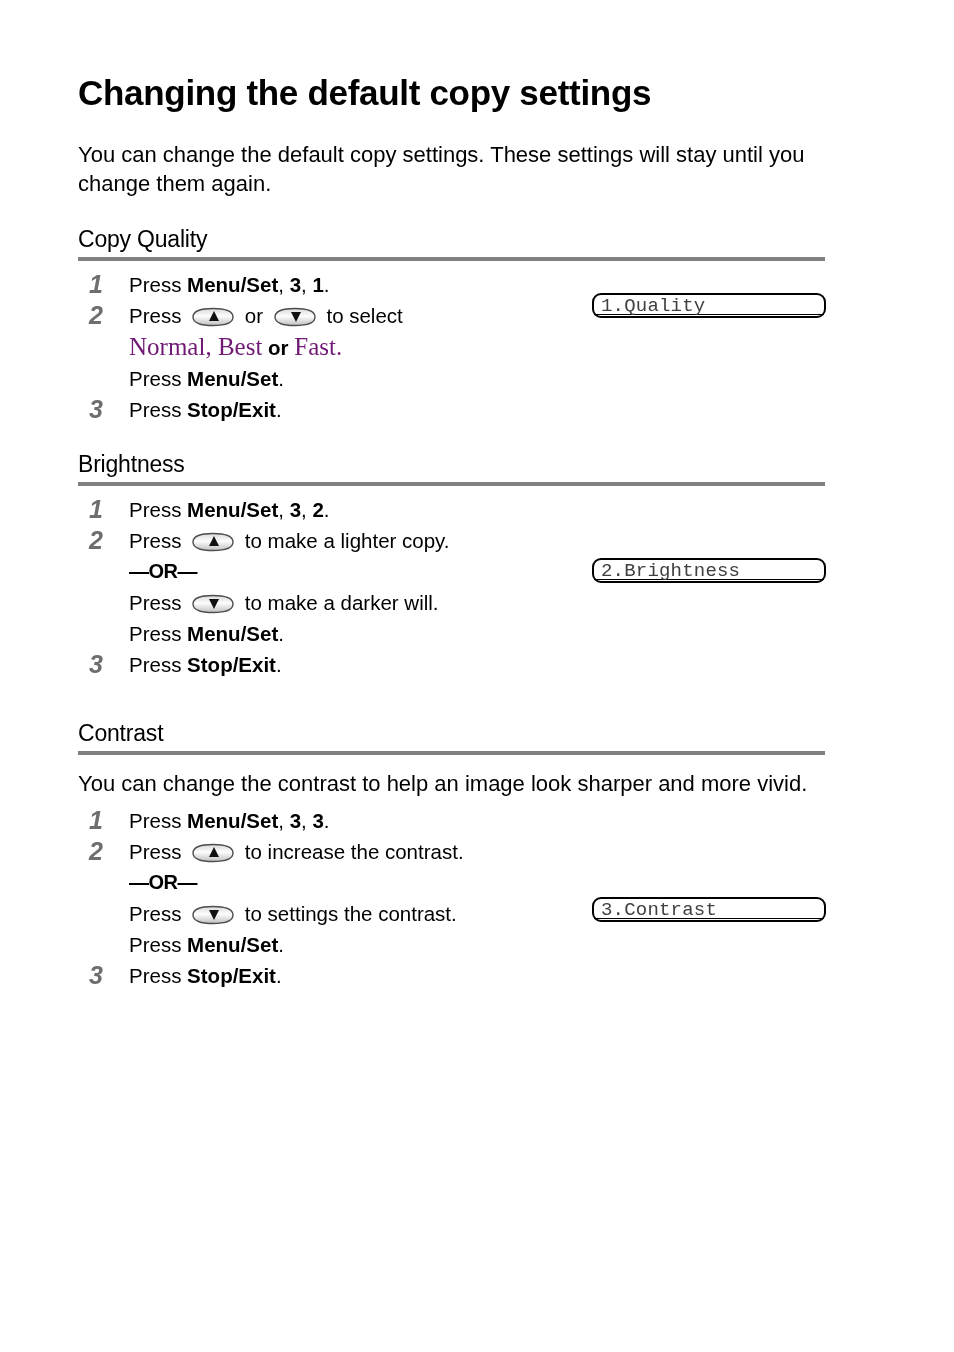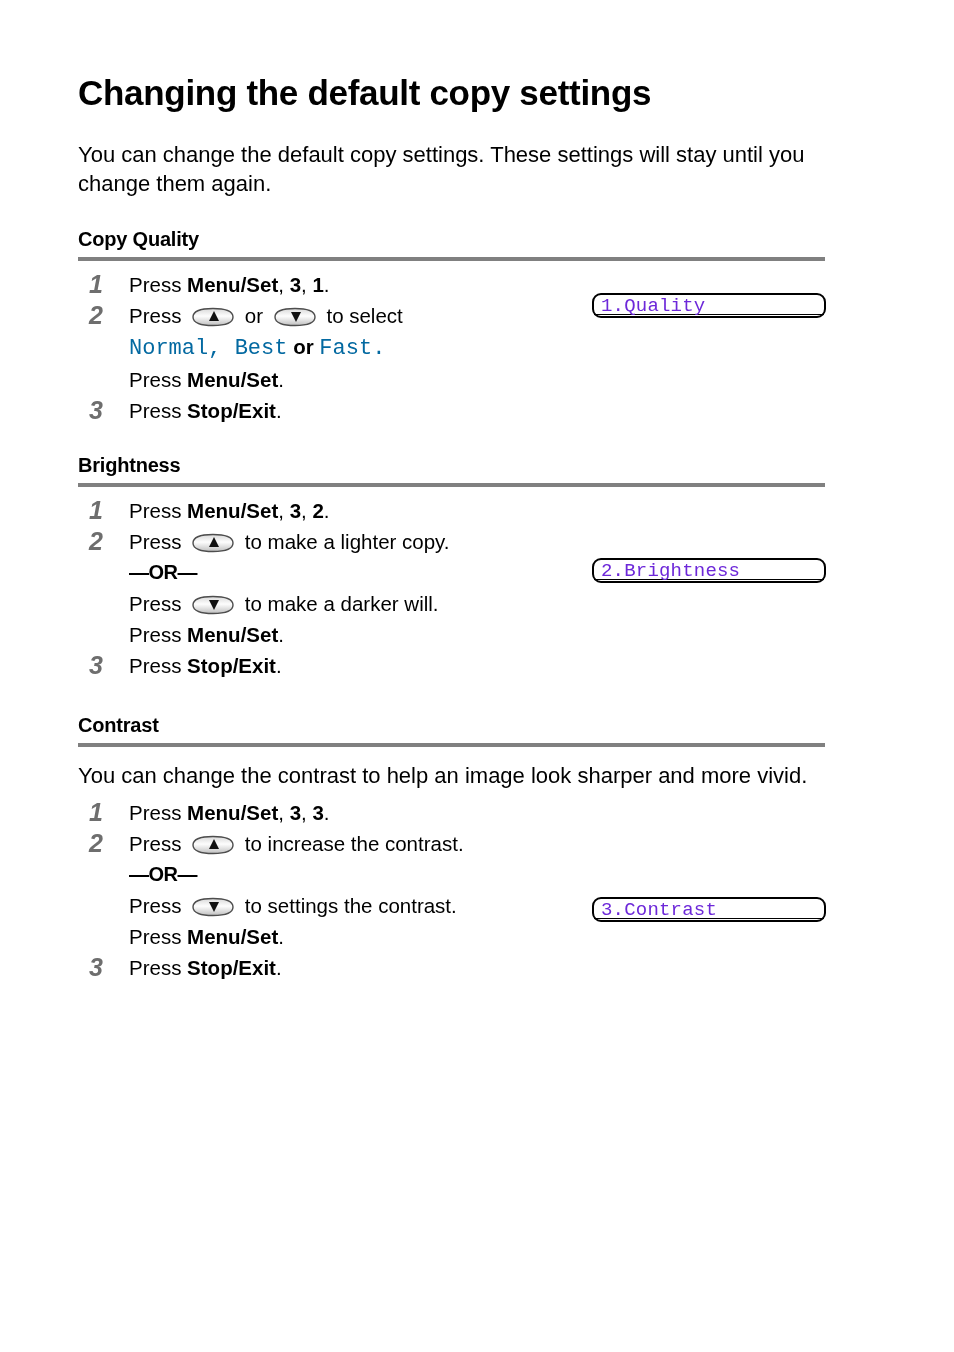--- a/index.html
+++ b/index.html
@@ -48,22 +48,22 @@
     line-height: 29px;
     margin: 0;
     width: 748px;
   }
 
   
   .section {
     position: relative;
   }
   .sec-head {
-    font-size: 20px;
-    font-weight: bold;
+    font-size: 23px;
+    font-weight: normal;
     line-height: 28px;
     margin: 0;
     letter-spacing: -0.2px;
   }
   .sec-rule {
     width: 747px;
     height: 4px;
     background: #808080;
     margin-top: 4px;
   }
@@ -92,23 +92,23 @@
     line-height: 31px;
   }
   .line {
     font-size: 20.5px;
     line-height: 31px;
     white-space: nowrap;
   }
   .line.sub { }
   b.kb { font-weight: bold; }
   .mono {
-    font-family: Liberation Mono, monospace;
-    font-size: 22px;
-    color: #0369a1;
+    font-family: Liberation Serif, serif;
+    font-size: 25px;
+    color: #701a75;
   }
   .orword { font-weight: bold; }
 
   .or-sep {
     font-size: 20px;
     line-height: 31px;
     font-weight: bold;
     letter-spacing: -0.5px;
   }
 
@@ -160,21 +160,21 @@
     height: 1px;
     background: #000;
   }
   .lcd .lcd-text {
     position: absolute;
     left: 7px;
     top: 1px;
     font-family: "Liberation Mono", "DejaVu Sans Mono", monospace;
     font-size: 19px;
     line-height: 21px;
-    color: #6d28d9;
+    color: #404040;
     letter-spacing: 0.2px;
     white-space: nowrap;
   }
 
   
   .footer {
     position: absolute;
     left: 82px;
     top: 1298px;
     font-size: 17px;
@@ -305,21 +305,21 @@
         <li class="step">
           <span class="step-num">3</span>
           <div class="line">
             <span>Press </span><b class="kb">Stop/Exit</b><span>.</span>
           </div>
         </li>
 
       </ol>
     </div>
 
-    <div class="section" style="margin-top:30px;">
+    <div class="section" style="margin-top:39px;">
       <h2 class="sec-head">Contrast</h2>
       <div class="sec-rule"></div>
 
       <p class="para" style="margin-top:14px; margin-bottom:7px; width:752px;">You can change the contrast to help an image look sharper and more vivid.</p>
 
       <ol class="steps">
 
         <li class="step">
           <span class="step-num">1</span>
           <div class="line">

